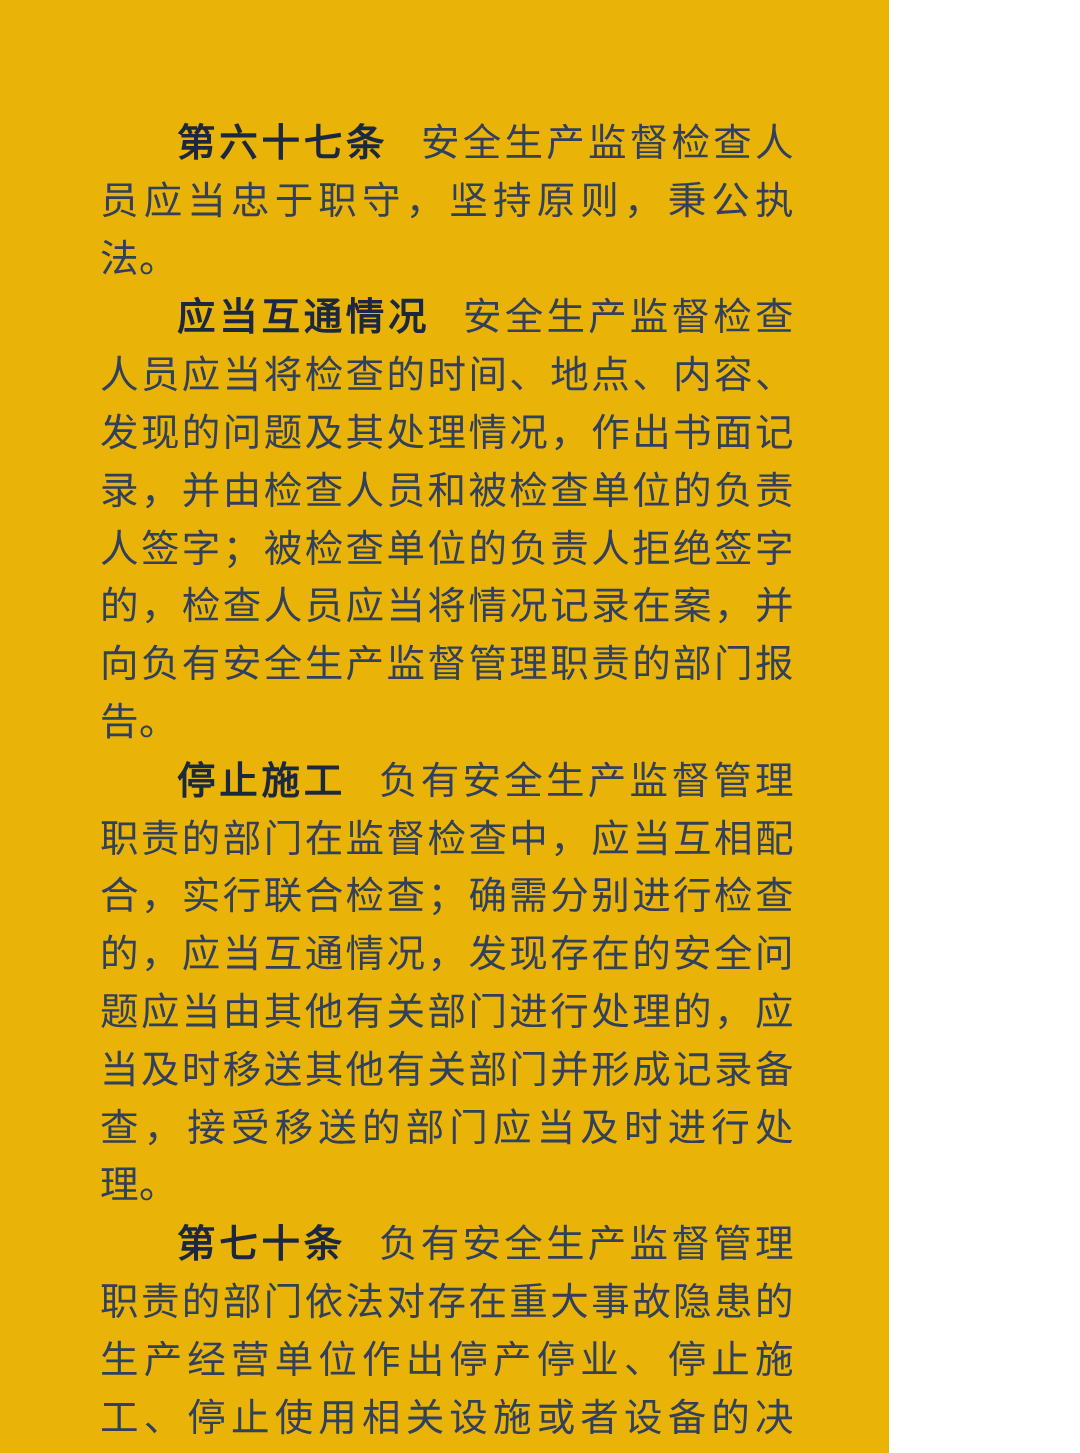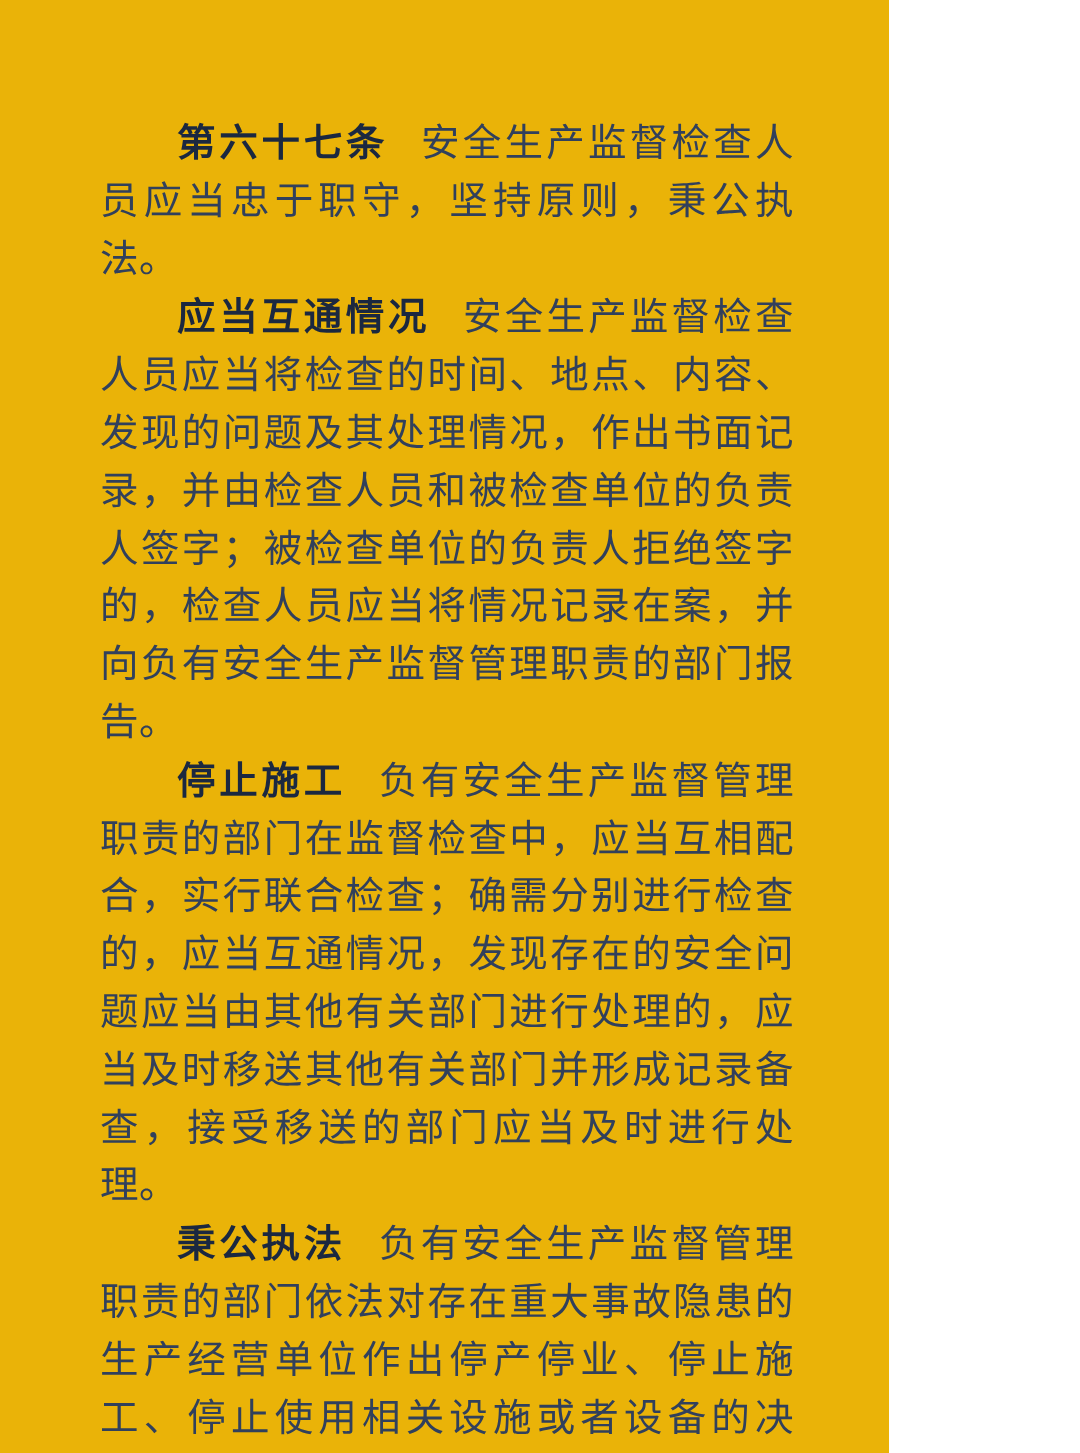--- a/index.html
+++ b/index.html
@@ -53,16 +53,16 @@
 
   <p class="para">
     <b class="term">应当互通情况</b><span>安全生产监督检查人员应当将检查的时间、地点、内容、发现的问题及其处理情况，作出书面记录，并由检查人员和被检查单位的负责人签字；被检查单位的负责人拒绝签字的，检查人员应当将情况记录在案，并向负有安全生产监督管理职责的部门报告。</span>
   </p>
 
   <p class="para">
     <b class="term">停止施工</b><span>负有安全生产监督管理职责的部门在监督检查中，应当互相配合，实行联合检查；确需分别进行检查的，应当互通情况，发现存在的安全问题应当由其他有关部门进行处理的，应当及时移送其他有关部门并形成记录备查，接受移送的部门应当及时进行处理。</span>
   </p>
 
   <p class="para">
-    <b class="term">秉公执法</b><span>负有安全生产监督管理职责的部门依法对存在重大事故隐患的生产经营单位作出停产停业、停止施工、停止使用相关设施或者设备的决定，生产经营单位应当依法执行，及时消除事故隐患。生产经营单位拒不执行，有发生生产安全事故的现实危险的，在保证安全的前提下，经本部门主要负责人批准，负有安全生产监督管理职责的部门可以采取通知有关单位停止供电、停止供应民用爆炸物品等措施，强制生产</span>
+    <b class="term">第七十条</b><span>负有安全生产监督管理职责的部门依法对存在重大事故隐患的生产经营单位作出停产停业、停止施工、停止使用相关设施或者设备的决定，生产经营单位应当依法执行，及时消除事故隐患。生产经营单位拒不执行，有发生生产安全事故的现实危险的，在保证安全的前提下，经本部门主要负责人批准，负有安全生产监督管理职责的部门可以采取通知有关单位停止供电、停止供应民用爆炸物品等措施，强制生产</span>
   </p>
 
 </div>
 
 </body></html>

